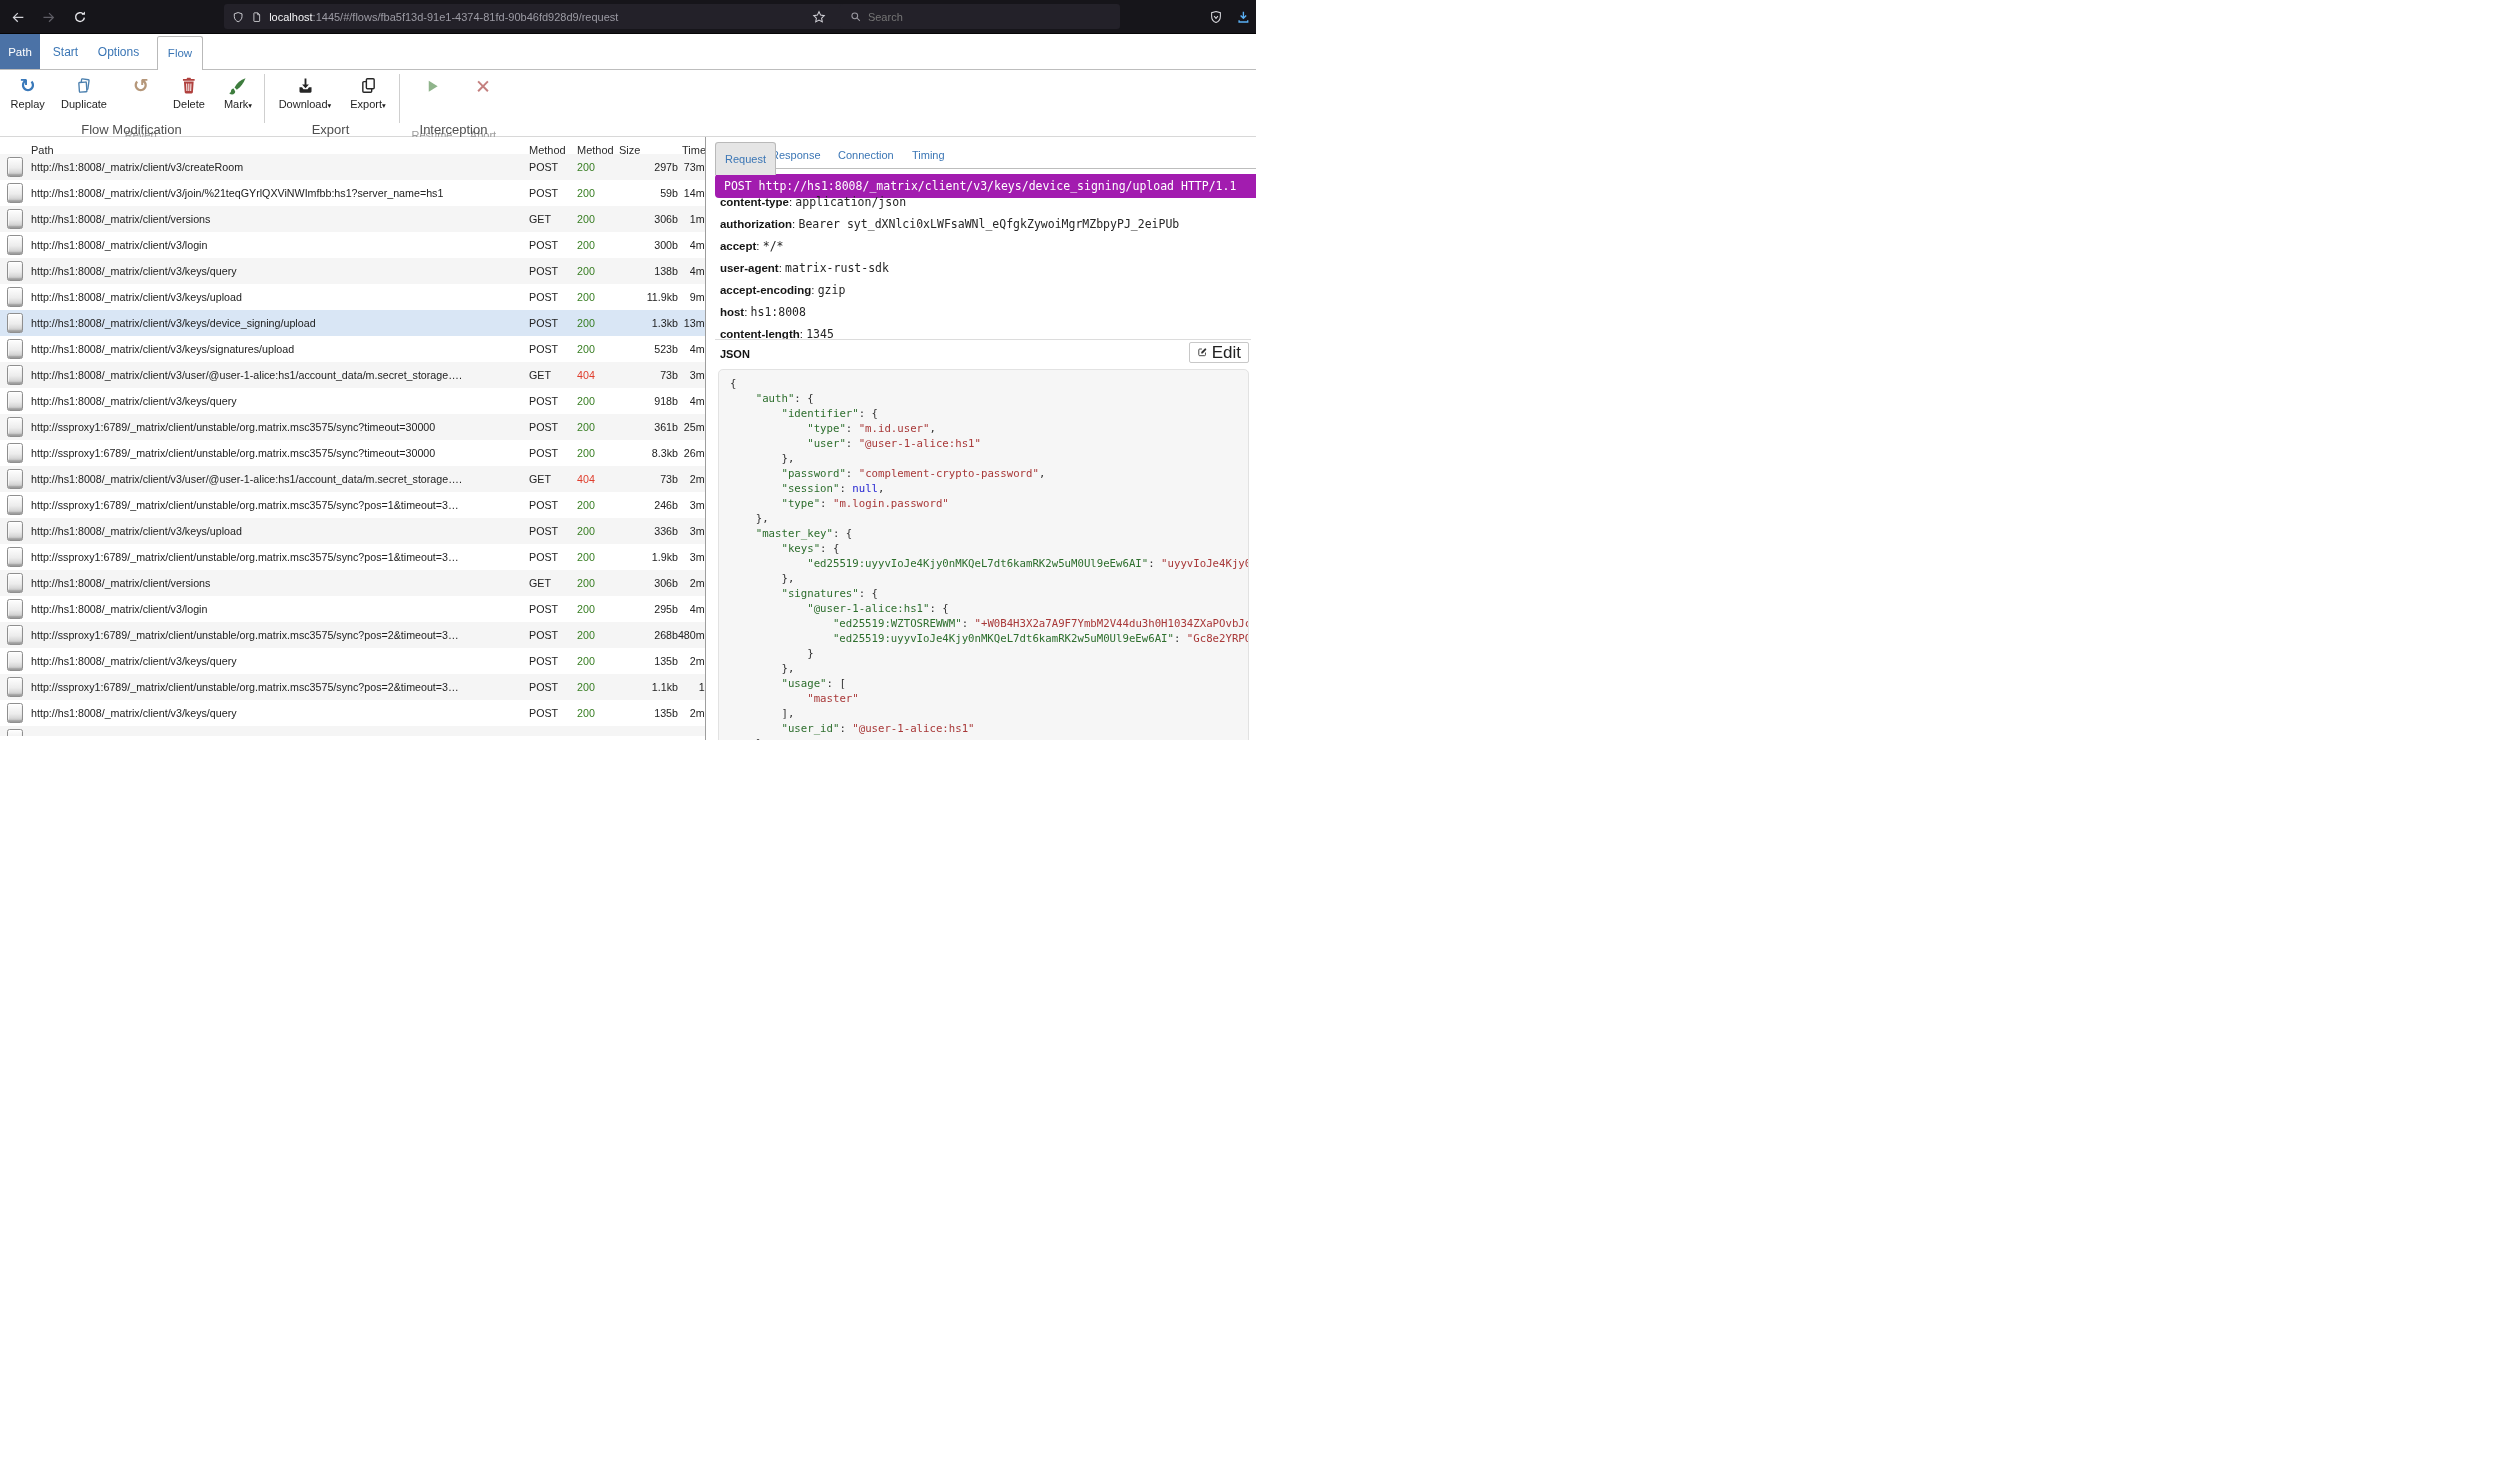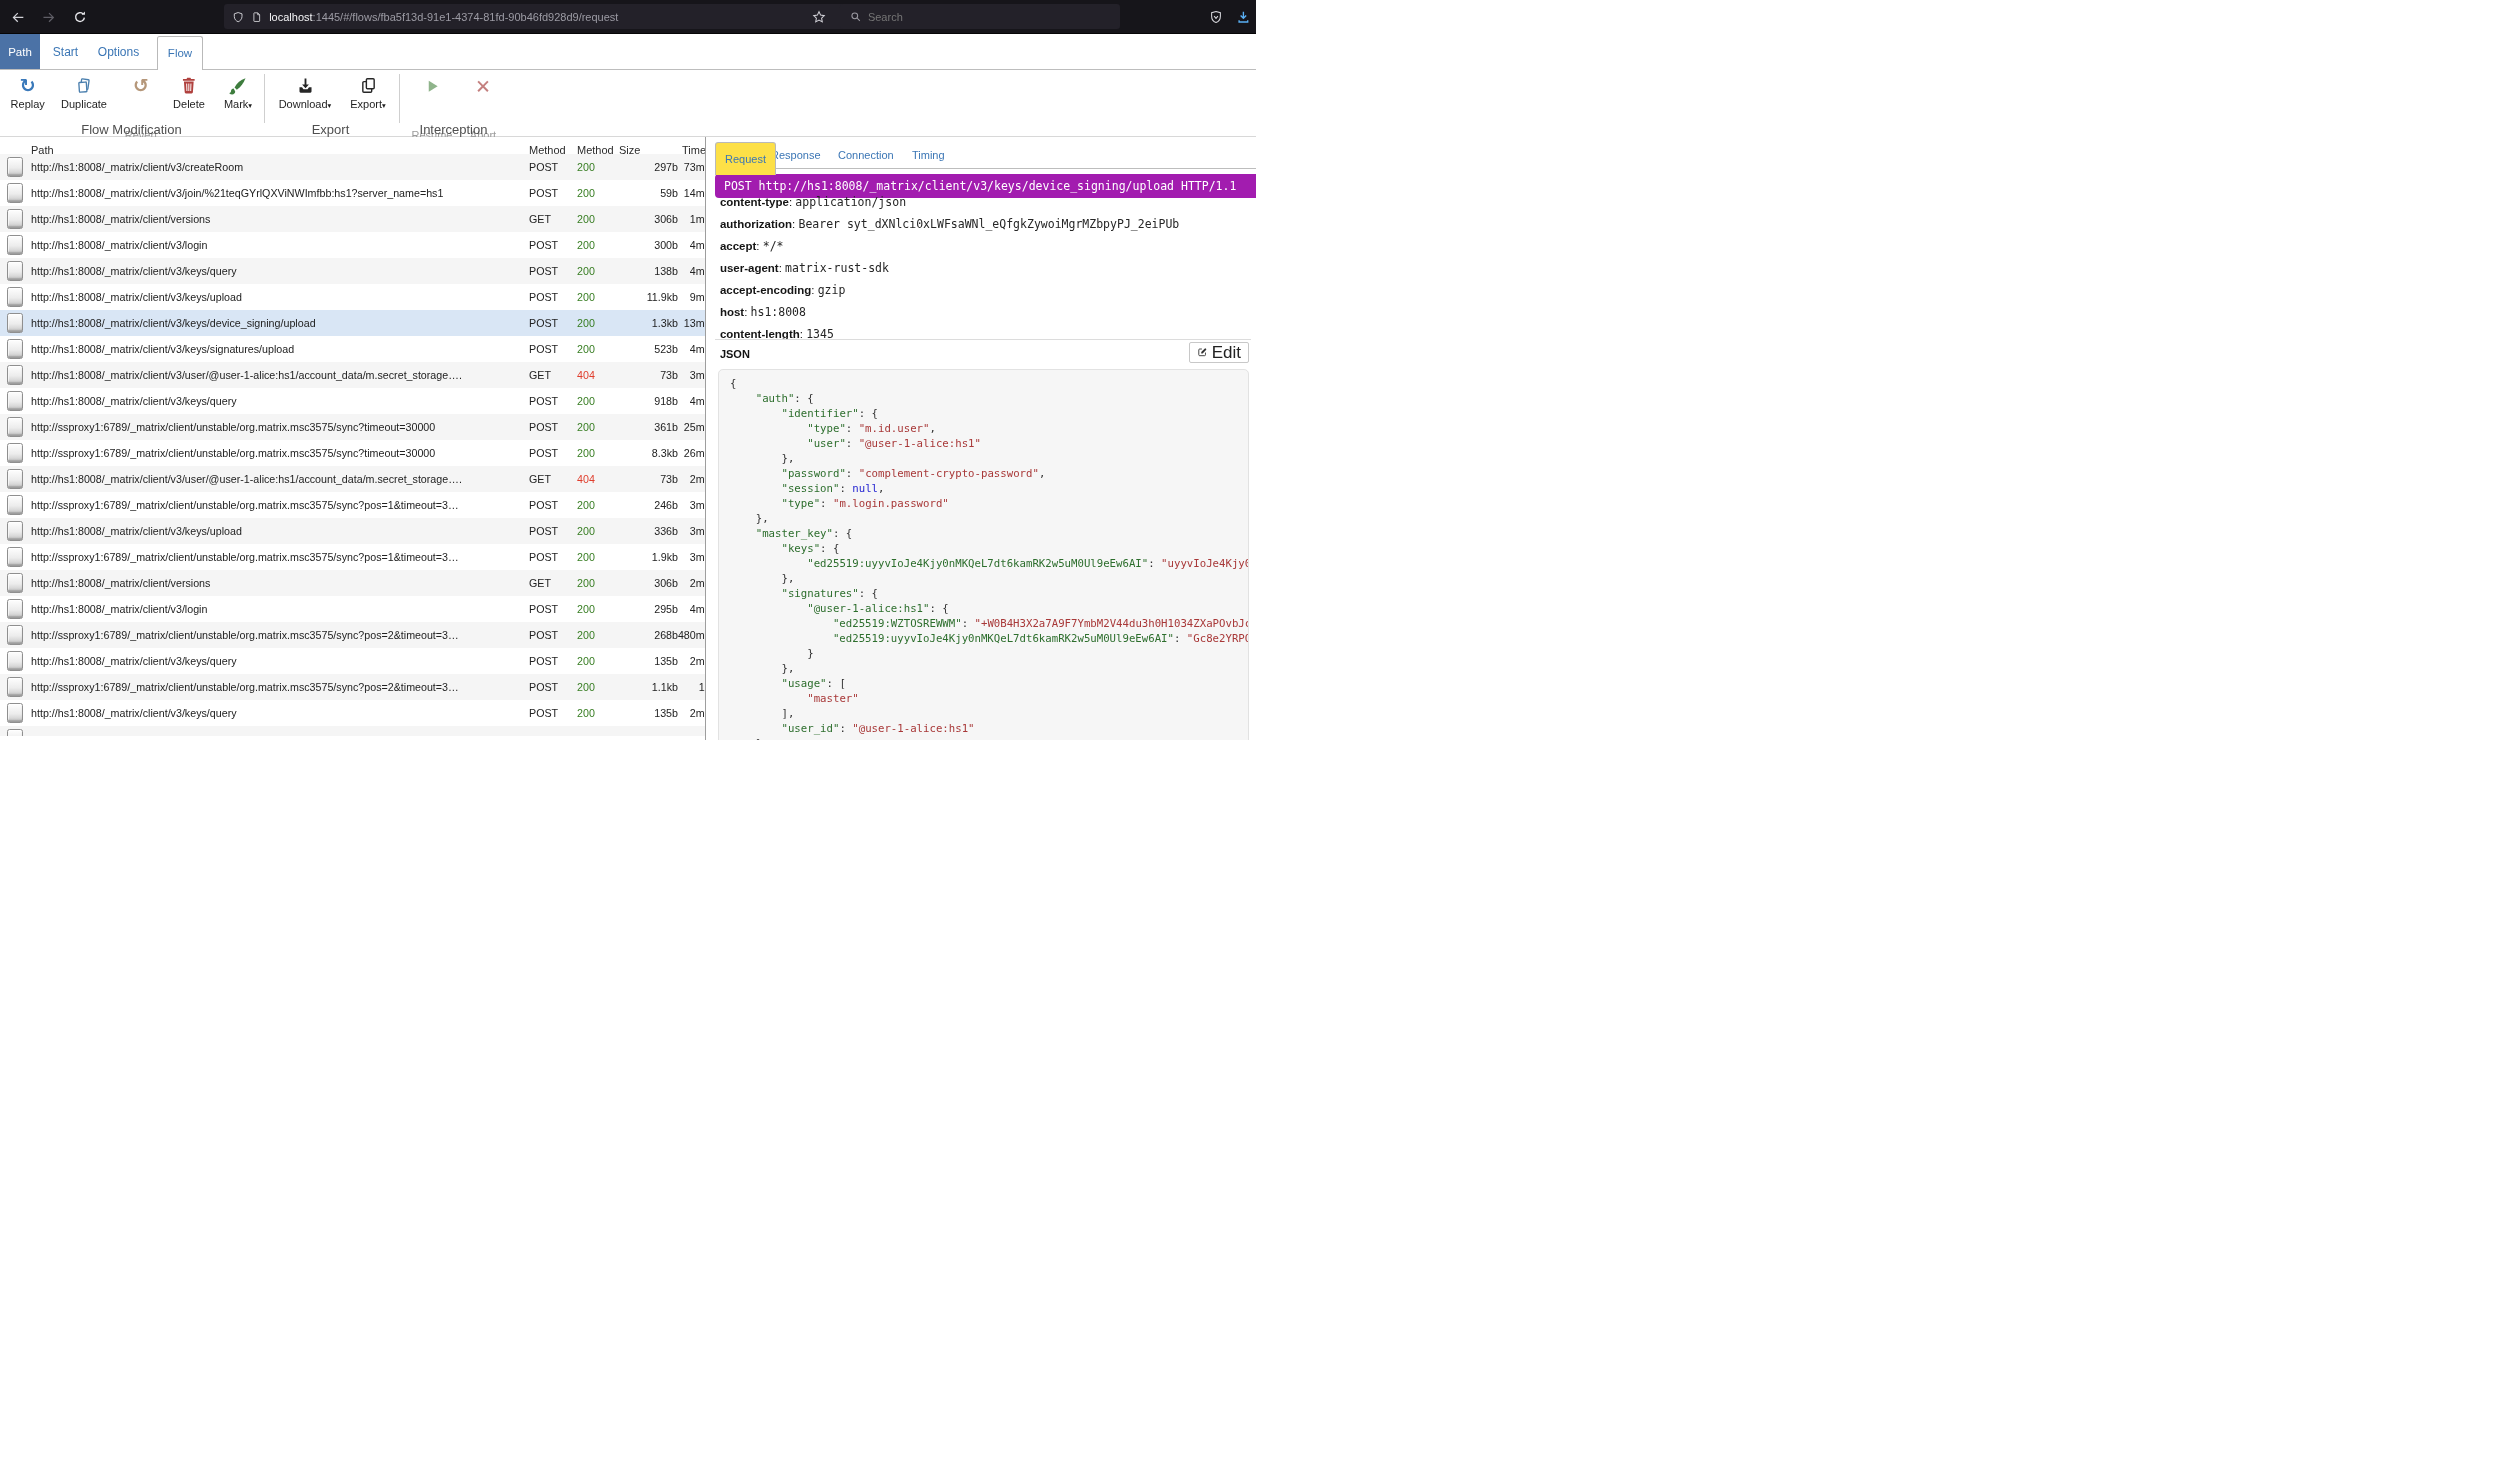--- a/index.html
+++ b/index.html
@@ -67,21 +67,21 @@
   .fmethod { left:529px; color:#333; }
   .fstatus { left:577px; }
   .fstatus.ok { color:#377d22; }
   .fstatus.err { color:#e03e2d; }
   .fsize { left:607px; width:71px; justify-content:flex-end; color:#333; }
   .ftime { left:677px; width:33px; justify-content:flex-end; color:#333; }
 
   
   #detail { position:absolute; left:715px; top:137px; width:541px; height:603px; overflow:hidden; background:#fff; }
   #dtabrule { position:absolute; left:0; top:31px; width:541px; height:0.8px; background:#bdbdbd; }
-  .dtab-active { position:absolute; left:0; top:4.9px; height:27px; padding:16px 9px; background:#fde047;
+  .dtab-active { position:absolute; left:0; top:4.9px; height:27px; padding:16px 9px; background:#e5e5e5;
     border:0.8px solid #b9b9b9; border-bottom:none; border-radius:3.3px 3.3px 0 0; z-index:2;
     color:#3b76b5; font-size:11px; display:flex; align-items:center; }
   .dtab { position:absolute; top:4.9px; height:26px; color:#3b76b5; font-size:11px;
     display:flex; align-items:center; }
   #reqline { position:absolute; left:0; top:37px; width:541px; height:24px; background:#a21caf;
     border-radius:4.1px 0 0 4.1px; color:#fff; font-family:"DejaVu Sans Mono",monospace;
     font-size:11.5px; line-height:24px; padding-left:9px; white-space:nowrap; overflow:hidden; }
   #reqheaders { position:absolute; left:4.9px; top:54px; width:533px; }
   .hline { line-height:21px; white-space:nowrap; overflow:hidden; }
   .hname { font-weight:bold; font-size:11.5px; color:#151515; }

